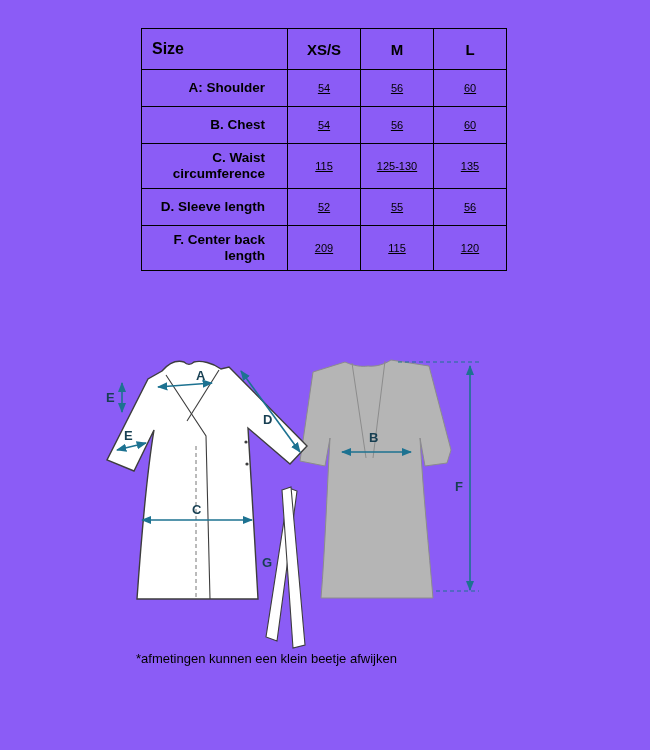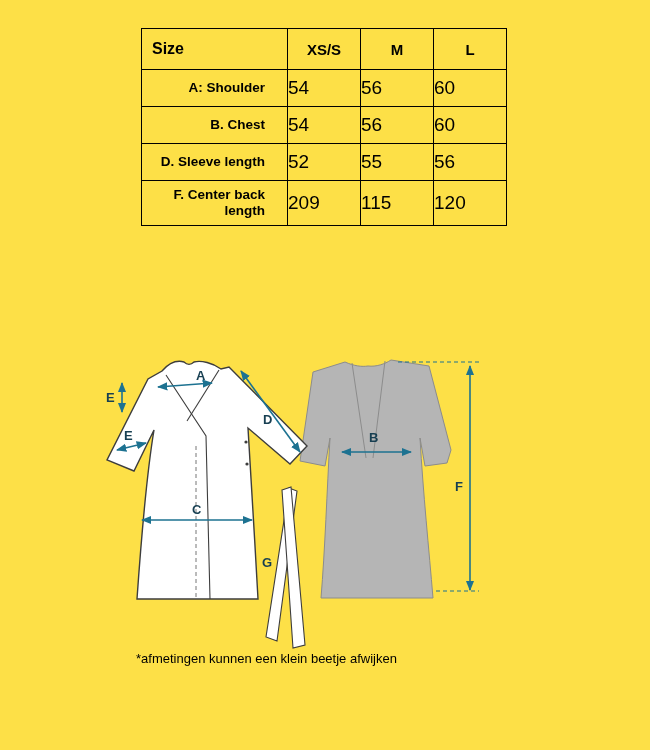--- a/index.html
+++ b/index.html
@@ -4,37 +4,37 @@
 <style>
   * { margin:0; padding:0; box-sizing:border-box; }
   html,body { width:650px; height:750px; }
   body {
     background:#ffffff;
     font-family:"Liberation Sans", sans-serif;
     position:relative;
     overflow:hidden;
     color:#000;
   }
-  .page { position:absolute; inset:0; background:#fde047; }
+  .page { position:absolute; inset:0; background:#8b5cf6; }
 
   
   .size-table {
     position:absolute; top:28px; left:141px;
     border-collapse:collapse;
   }
   .size-table th, .size-table td { border:1px solid #000; }
   .size-table thead tr { height:41px; }
   th.c-size { width:146px; text-align:left; padding-left:10px; font-size:16px; font-weight:bold; }
   th.c-val  { width:73px; font-size:15px; font-weight:bold; }
   .size-table tbody tr { height:37px; }
   td.r-label {
     font-weight:bold; font-size:13.5px; line-height:16px;
     text-align:right; padding:6px 22px 6px 10px;
   }
-  td.r-val { font-size:19px; text-align:left; }
+  td.r-val { font-size:11px; text-align:center;text-decoration:underline; }
 
   
   .diagram { position:absolute; top:350px; left:0; }
   .diagram text {
     font-family:"Liberation Sans", sans-serif;
     font-size:13px; font-weight:bold; fill:#173f52;
   }
 
   
   .footnote {
@@ -65,20 +65,26 @@
         <td class="r-label">A: Shoulder</td>
         <td class="r-val">54</td>
         <td class="r-val">56</td>
         <td class="r-val">60</td>
       </tr>
       <tr>
         <td class="r-label">B. Chest</td>
         <td class="r-val">54</td>
         <td class="r-val">56</td>
         <td class="r-val">60</td>
+      </tr>
+      <tr>
+        <td class="r-label">C. Waist circumference</td>
+        <td class="r-val">115</td>
+        <td class="r-val">125-130</td>
+        <td class="r-val">135</td>
       </tr>
       <tr>
         <td class="r-label">D. Sleeve length</td>
         <td class="r-val">52</td>
         <td class="r-val">55</td>
         <td class="r-val">56</td>
       </tr>
       <tr>
         <td class="r-label">F. Center back length</td>
         <td class="r-val">209</td>

